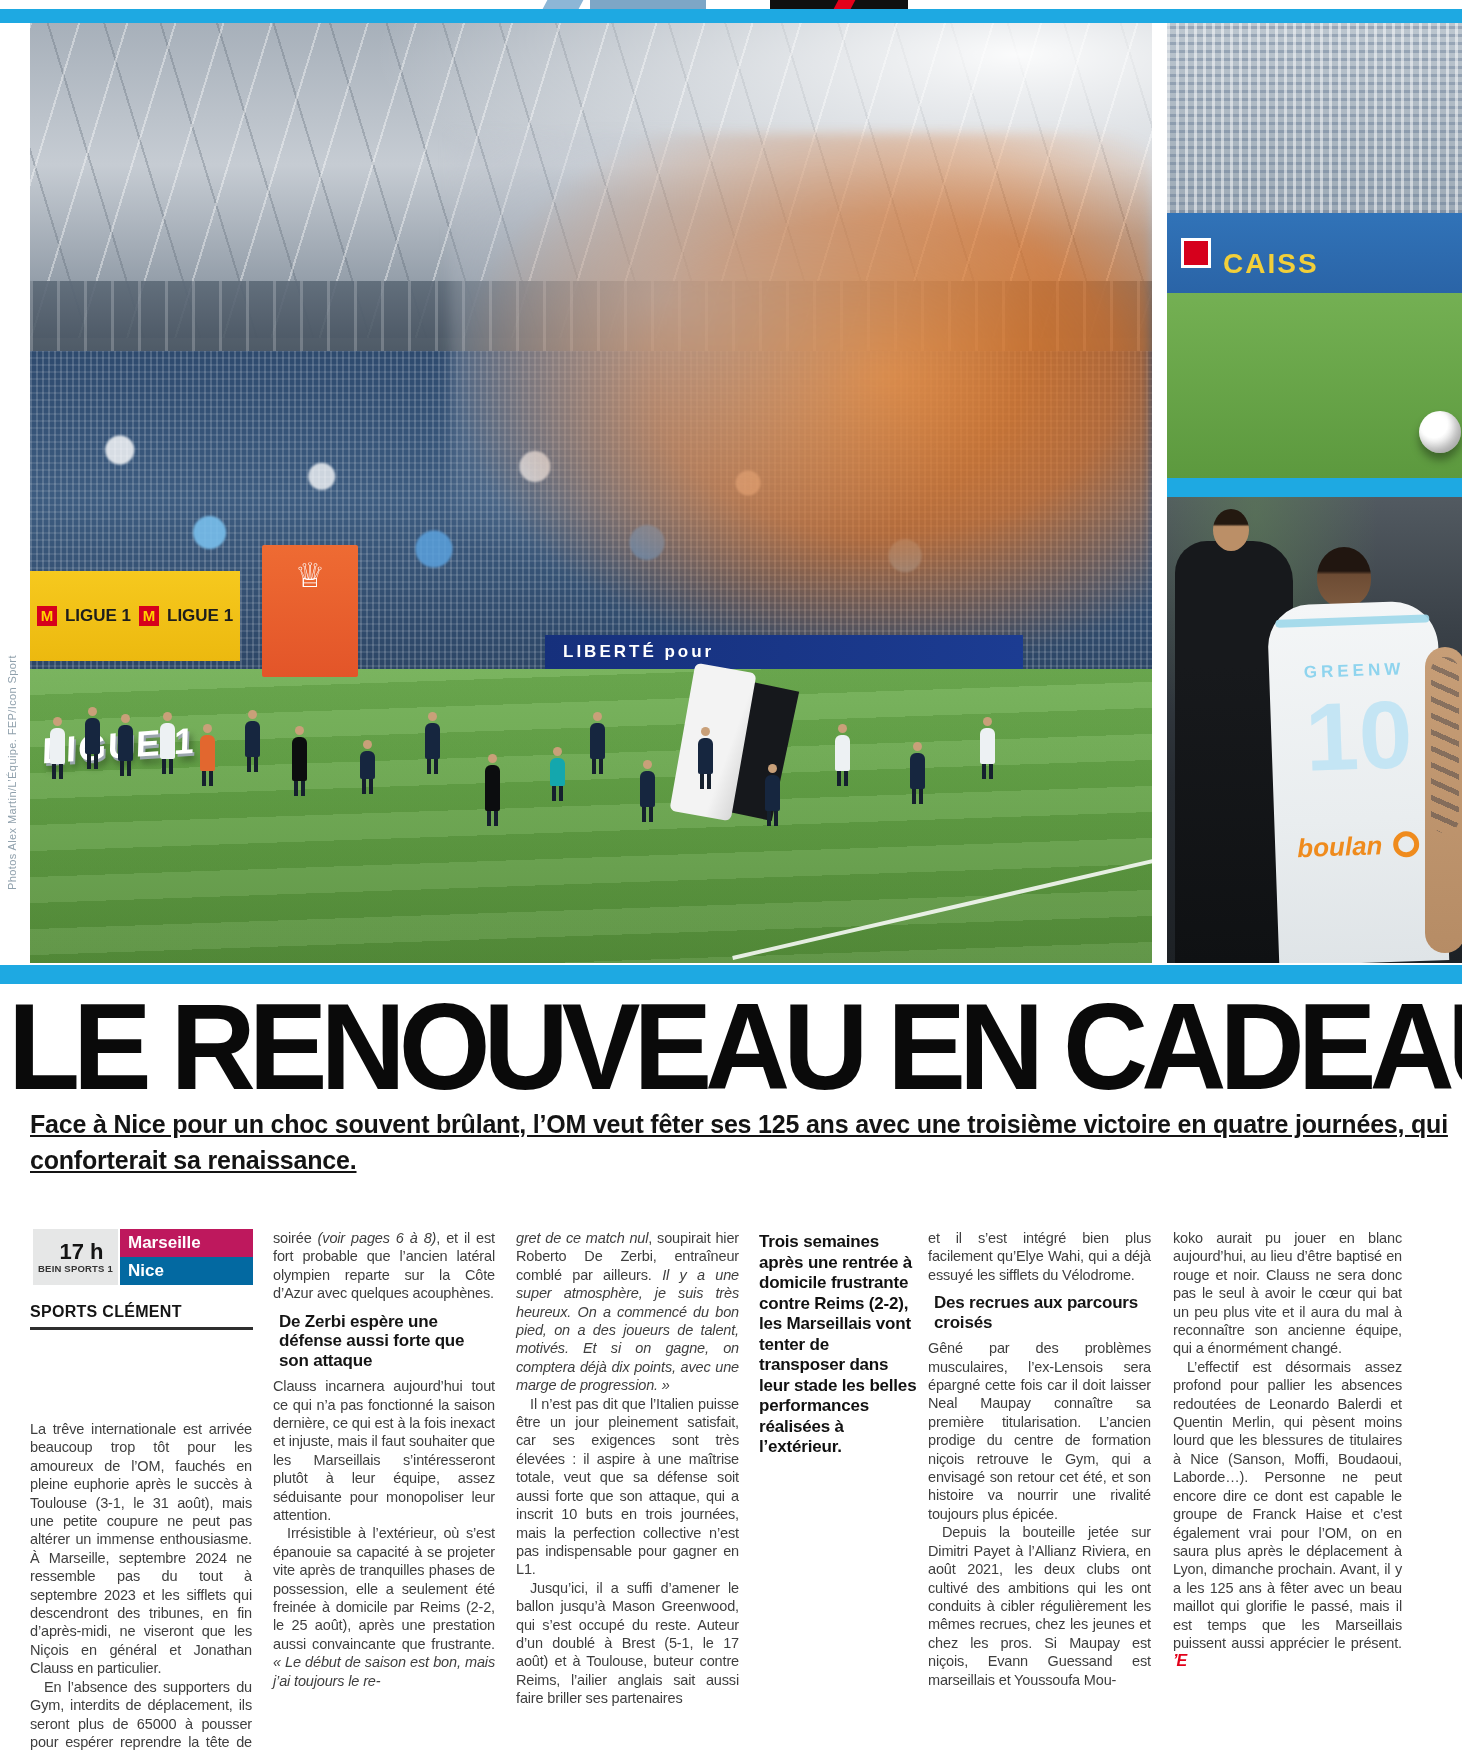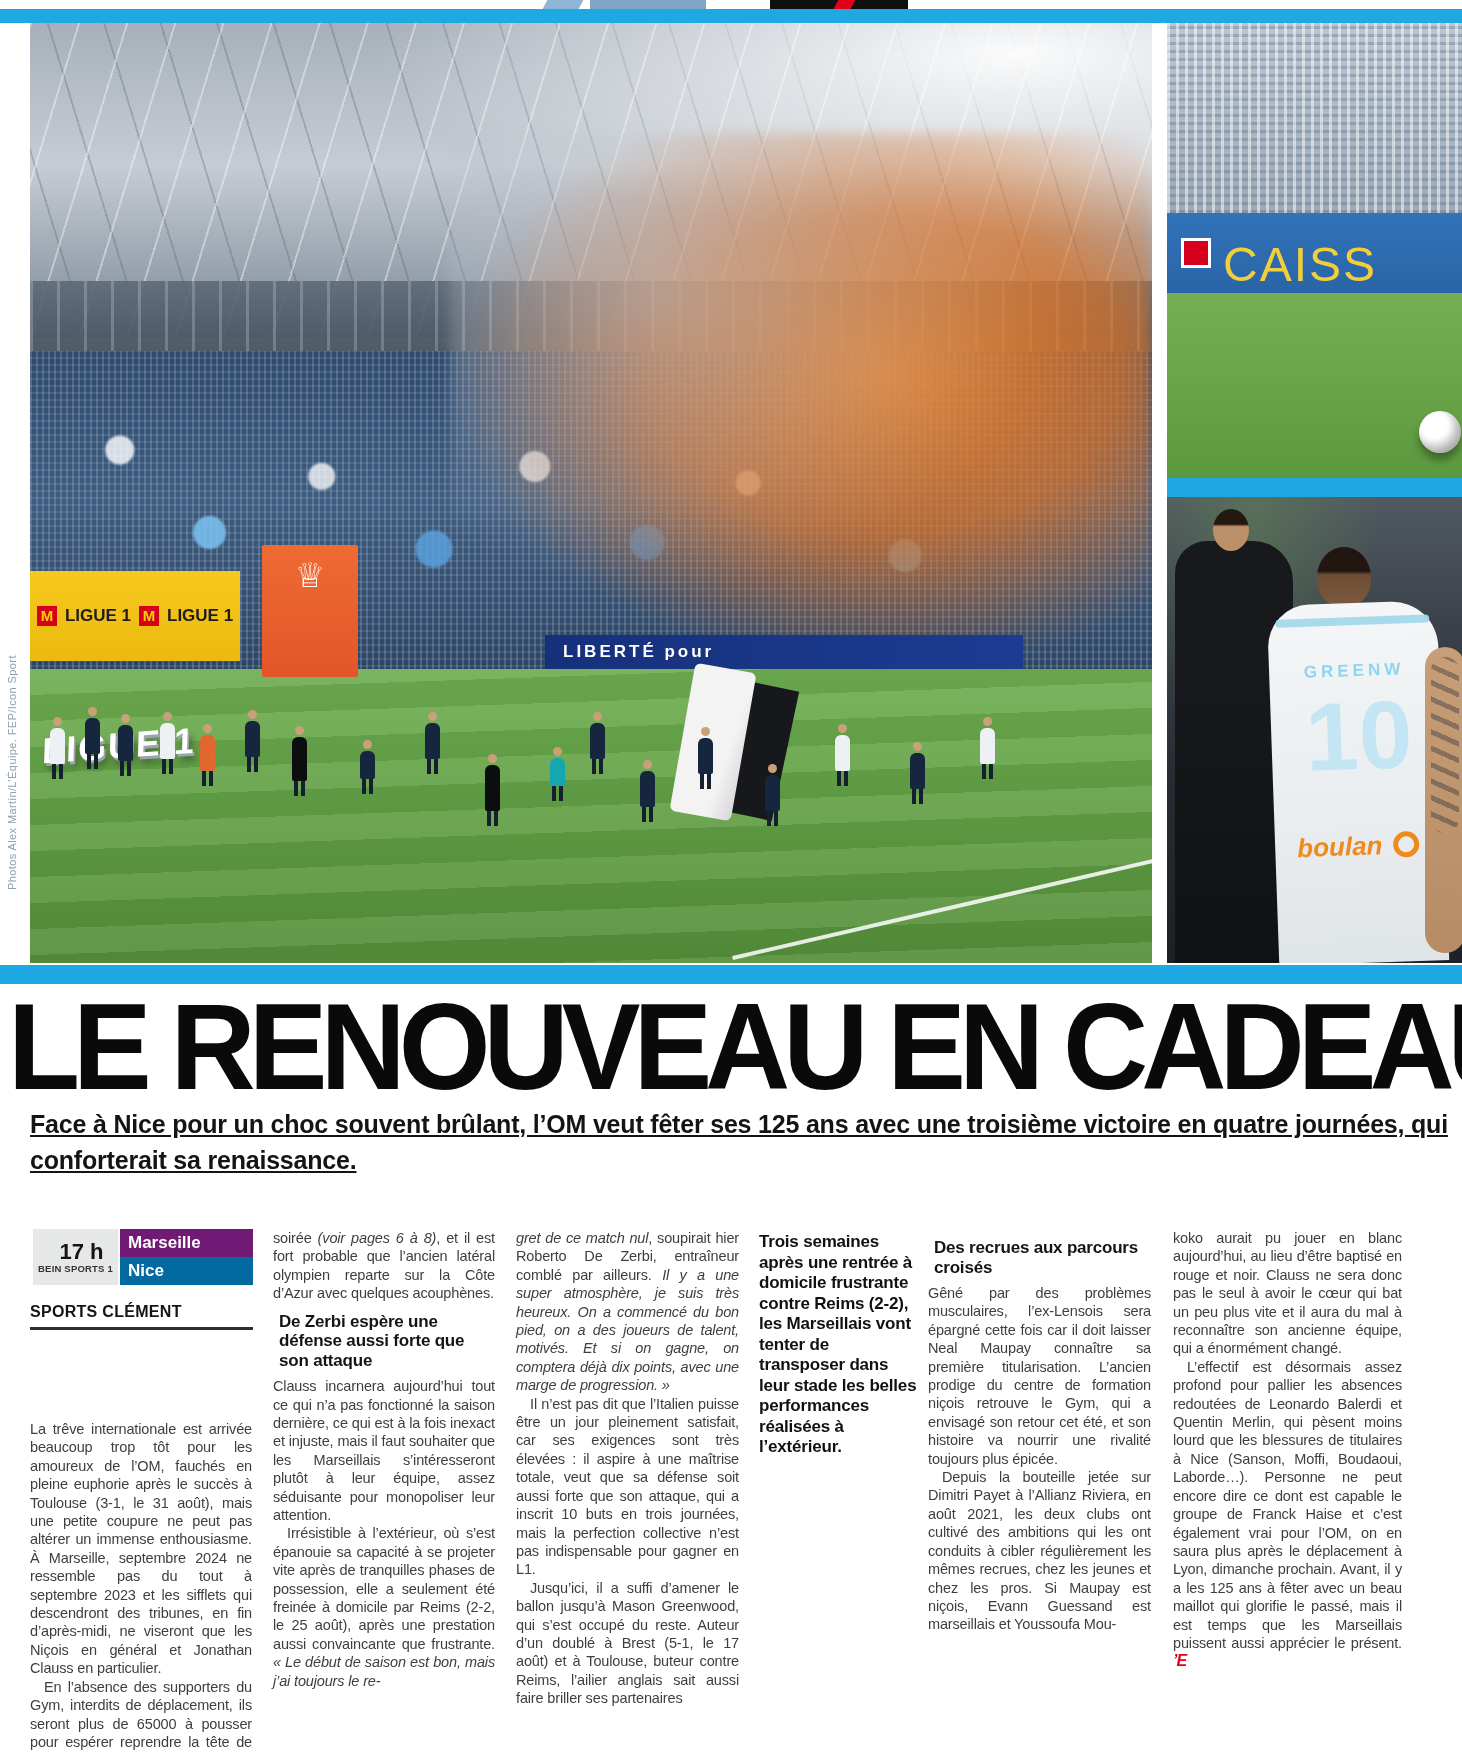--- a/index.html
+++ b/index.html
@@ -88,21 +88,21 @@
   
   .photo-rt { position:absolute; left:1167px; top:23px; width:295px; height:455px; overflow:hidden; background:#aeb8c2; }
   .rt-crowd { position:absolute; left:0; top:0; width:100%; height:190px;
     background:
       repeating-linear-gradient(90deg, rgba(255,255,255,.5) 0 3px, rgba(0,0,0,0) 3px 9px),
       repeating-linear-gradient(0deg, rgba(86,108,138,.35) 0 3px, rgba(0,0,0,0) 3px 8px),
       linear-gradient(180deg,#bcc6cf,#9daab6); }
   .rt-board { position:absolute; left:0; top:190px; width:100%; height:80px;
     background:linear-gradient(180deg,#3173b8,#2a64a7); display:flex; align-items:center; gap:12px; padding-left:14px; }
   .rt-logo { width:30px; height:30px; background:#d6001c; border:3px solid #fff; }
-  .rt-txt { color:#f2cf3a; font-size:48px; font-weight:400; letter-spacing:2px; white-space:nowrap;margin-top:22px; }
+  .rt-txt { color:#f2cf3a; font-size:28px; font-weight:700; letter-spacing:2px; white-space:nowrap;margin-top:22px; }
   .rt-grass { position:absolute; left:0; top:270px; width:100%; height:185px;
     background:linear-gradient(180deg,#74b053,#5c993e); }
   .rt-ball { position:absolute; left:252px; top:388px; width:42px; height:42px; border-radius:50%;
     background:radial-gradient(circle at 35% 30%, #ffffff 0 35%, #e6e6e6 55%, #b9b9b9 100%);
     box-shadow:0 7px 9px rgba(0,0,0,.35), inset -5px -5px 9px rgba(0,0,0,.18); }
   .rt-divider { position:absolute; left:1167px; top:478px; width:295px; height:19px; background:#1ea9e2; }
 
   .photo-rb { position:absolute; left:1167px; top:497px; width:295px; height:466px; overflow:hidden;
     background:
       radial-gradient(ellipse at 30% 4%, rgba(96,134,84,.5), rgba(0,0,0,0) 42%),
@@ -137,21 +137,21 @@
     font-size:25px; line-height:36px; font-weight:700; color:#141414; letter-spacing:-.2px;text-decoration:underline; }
 
   
   .matchbox { position:absolute; left:33px; top:1229px; width:220px; height:56px; display:flex; }
   .mb-left { width:85px; background:#e6e7e7; display:flex; flex-direction:column; align-items:center;
     justify-content:center; }
   .mb-time { font-size:22px; font-weight:700; color:#141414; line-height:22px;margin-left:12px; }
   .mb-chan { font-size:9.5px; font-weight:700; color:#333; letter-spacing:.2px; }
   .mb-teams { flex:1; display:flex; flex-direction:column; margin-left:2px; }
   .mb-team { flex:1; color:#fff; font-weight:700; font-size:17px; line-height:27px; padding-left:8px; }
-  .mb-home { background:#701a75; }
+  .mb-home { background:#be185d; }
   .mb-away { background:#0369a1; }
 
   
   .byline { position:absolute; left:30px; top:1303px; width:223px; font-size:16px; font-weight:700;
     color:#141414; letter-spacing:.3px; padding-bottom:6px; border-bottom:3px solid #2e2e2e; }
   .col { position:absolute; top:1229px; width:222px; color:#3e3e3e; font-size:14.5px; line-height:18.4px;
     letter-spacing:-.15px; text-align:justify; }
   .col-1 { left:30px;  top:1420px; }
   .col-2 { left:273px; }
   .col-3 { left:516px; width:223px; }
@@ -276,20 +276,21 @@
 
   <div class="col col-3">
     <p><i>gret de ce match nul</i><span>, soupirait hier Roberto De Zerbi, entraîneur comblé par ailleurs. </span><i>Il y a une super atmosphère, je suis très heureux. On a commencé du bon pied, on a des joueurs de talent, motivés. Et si on gagne, on comptera déjà dix points, avec une marge de progression. »</i></p>
     <p class="ind">Il n’est pas dit que l’Italien puisse être un jour pleinement satisfait, car ses exigences sont très élevées : il aspire à une maîtrise totale, veut que sa défense soit aussi forte que son attaque, qui a inscrit 10 buts en trois journées, mais la perfection collective n’est pas indispensable pour gagner en L1.</p>
     <p class="ind">Jusqu’ici, il a suffi d’amener le ballon jusqu’à Mason Greenwood, qui s’est occupé du reste. Auteur d’un doublé à Brest (5-1, le 17 août) et à Toulouse, buteur contre Reims, l’ailier anglais sait aussi faire briller ses partenaires</p>
   </div>
 
   <div class="col col-mid">Trois semaines après une rentrée à domicile frustrante contre Reims (2-2), les Marseillais vont tenter de transposer dans leur stade les belles performances réalisées à l’extérieur.</div>
 
   <div class="col col-5">
+    <p>et il s’est intégré bien plus facilement qu’Elye Wahi, qui a déjà essuyé les sifflets du Vélodrome.</p>
     <h3 class="subhead">Des recrues aux parcours croisés</h3>
     <p>Gêné par des problèmes musculaires, l’ex-Lensois sera épargné cette fois car il doit laisser Neal Maupay connaître sa première titularisation. L’ancien prodige du centre de formation niçois retrouve le Gym, qui a envisagé son retour cet été, et son histoire va nourrir une rivalité toujours plus épicée.</p>
     <p class="ind">Depuis la bouteille jetée sur Dimitri Payet à l’Allianz Riviera, en août 2021, les deux clubs ont cultivé des ambitions qui les ont conduits à cibler régulièrement les mêmes recrues, chez les jeunes et chez les pros. Si Maupay est niçois, Evann Guessand est marseillais et Youssoufa Mou-</p>
   </div>
 
   <div class="col col-6">
     <p>koko aurait pu jouer en blanc aujourd’hui, au lieu d’être baptisé en rouge et noir. Clauss ne sera donc pas le seul à avoir le cœur qui bat un peu plus vite et il aura du mal à reconnaître son ancienne équipe, qui a énormément changé.</p>
     <p class="ind"><span>L’effectif est désormais assez profond pour pallier les absences redoutées de Leonardo Balerdi et Quentin Merlin, qui pèsent moins lourd que les blessures de titulaires à Nice (Sanson, Moffi, Boudaoui, Laborde…). Personne ne peut encore dire ce dont est capable le groupe de Franck Haise et c’est également vrai pour l’OM, on en saura plus après le déplacement à Lyon, dimanche prochain. Avant, il y a les 125 ans à fêter avec un beau maillot qui glorifie le passé, mais il est temps que les Marseillais puissent aussi apprécier le présent.</span> <span class="endmark">’E</span></p>
   </div>
 

